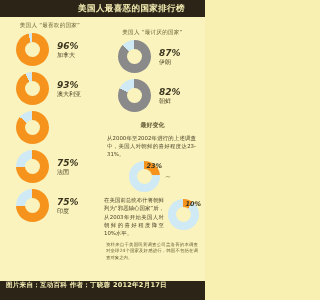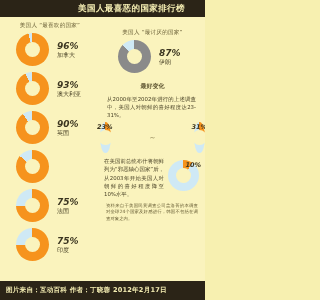--- a/index.html
+++ b/index.html
@@ -18,21 +18,21 @@
   .titlebar .t{
     color:#f4edb2;font-size:8.5px;font-weight:bold;letter-spacing:.4px;
     transform:translateX(13px);
   }
   .canvas{
     position:absolute;left:0;top:17px;width:205px;height:264px;
     background:#faf3bd;
   }
   .footerbar{
     position:absolute;left:0;top:281px;width:205px;height:19px;
-    background:#2b2417;display:flex;align-items:center;
+    background:#2b2417;display:flex;align-items:flex-start;
   }
   .footerbar .f{
     color:#f4edb2;font-size:6.6px;font-weight:bold;padding-left:6px;letter-spacing:.2px;
   }
 
   
   .colL{position:absolute;left:0;top:0;width:100px;height:264px;}
   .colR{position:absolute;left:100px;top:0;width:105px;height:236px;}
 
   .colhead{
@@ -60,21 +60,21 @@
   .pct{font-size:9px;font-style:italic;font-weight:bold;color:#3b3520;}
   .cty{font-size:6px;color:#4a4327;margin-top:1px;}
 
   .subhead{
     font-size:6px;color:#5d5430;text-align:center;margin-top:6px;font-weight:bold;
   }
   .para{
     font-size:5.4px;color:#4a4327;line-height:1.5;
     padding:4px 9px 0 7px;text-align:justify;
   }
-  .minirow{display:flex;align-items:center;justify-content:center;margin-top:3px;gap:34px;}
+  .minirow{display:flex;align-items:center;justify-content:center;margin-top:3px;}
   .mini{width:31px;height:31px;border-radius:50%;position:relative;}
   .mini .hole{
     position:absolute;left:50%;top:50%;width:15px;height:15px;
     margin:-7.5px 0 0 -7.5px;border-radius:50%;background:#faf3bd;
   }
   .mini .mp{
     position:absolute;right:-2px;top:1px;font-size:6.5px;font-style:italic;
     font-weight:bold;color:#3b3520;
   }
   .tilde{font-size:7px;color:#7b7044;padding:0 5px;}
@@ -115,29 +115,20 @@
     <div class="row">
       <div class="donut" style="background: conic-gradient(rgb(246, 147, 29) 0deg, rgb(246, 147, 29) 334.8deg, rgb(207, 233, 245) 334.8deg, rgb(207, 233, 245) 360deg);">
         <div class="hole"></div>
       </div>
       <div class="lbl">
         <div class="pct">93%</div>
         <div class="cty">澳大利亚</div>
       </div>
     </div>
 
-    <div class="row">
-      <div class="donut" style="background: conic-gradient(rgb(246, 147, 29) 0deg, rgb(246, 147, 29) 324deg, rgb(207, 233, 245) 324deg, rgb(207, 233, 245) 360deg);">
-        <div class="hole"></div>
-      </div>
-      <div class="lbl">
-        <div class="pct">90%</div>
-        <div class="cty">英国</div>
-      </div>
-    </div>
 
     <div class="row">
       <div class="donut" style="background: conic-gradient(rgb(246, 147, 29) 0deg, rgb(246, 147, 29) 309.6deg, rgb(207, 233, 245) 309.6deg, rgb(207, 233, 245) 360deg);">
         <div class="hole"></div>
       </div>
     </div>
 
 
     <div class="row">
       <div class="donut" style="background: conic-gradient(rgb(246, 147, 29) 0deg, rgb(246, 147, 29) 270deg, rgb(207, 233, 245) 270deg, rgb(207, 233, 245) 360deg);">
@@ -166,34 +157,39 @@
     <div class="row r">
       <div class="donut gray" style="background: conic-gradient(rgb(138, 138, 138) 0deg, rgb(138, 138, 138) 313.2deg, rgb(207, 233, 245) 313.2deg, rgb(207, 233, 245) 360deg);">
         <div class="hole"></div>
       </div>
       <div class="lbl">
         <div class="pct">87%</div>
         <div class="cty">伊朗</div>
       </div>
     </div>
 
+    <div class="row r">
+      <div class="donut gray" style="background: conic-gradient(rgb(138, 138, 138) 0deg, rgb(138, 138, 138) 295.2deg, rgb(207, 233, 245) 295.2deg, rgb(207, 233, 245) 360deg);">
+        <div class="hole"></div>
+      </div>
+      <div class="lbl">
+        <div class="pct">82%</div>
+        <div class="cty">朝鲜</div>
+      </div>
+    </div>
 
     <div class="subhead">最好变化</div>
     <div class="para">从2000年至2002年进行的上述调查中，美国人对朝鲜的喜好程度达23-31%。</div>
 
     <div class="minirow">
       <div class="mini" style="background: conic-gradient(rgb(246, 147, 29) 0deg, rgb(246, 147, 29) 82.8deg, rgb(207, 233, 245) 82.8deg, rgb(207, 233, 245) 360deg);">
         <div class="hole"></div>
         <div class="mp">23%</div>
       </div>
       <div class="tilde">~</div>
-      <div class="mini" style="background: conic-gradient(rgb(246, 147, 29) 0deg, rgb(246, 147, 29) 111.6deg, rgb(207, 233, 245) 111.6deg, rgb(207, 233, 245) 360deg);">
-        <div class="hole"></div>
-        <div class="mp">31%</div>
-      </div>
     </div>
 
     <div class="lowblock">
       <div class="lowtext">在美国前总统布什将朝鲜列为“邪恶轴心国家”后，从2003年开始美国人对朝鲜的喜好程度降至10%水平。</div>
       <div class="lowchart">
         <div class="mini" style="background: conic-gradient(rgb(246, 147, 29) 0deg, rgb(246, 147, 29) 36deg, rgb(207, 233, 245) 36deg, rgb(207, 233, 245) 360deg);">
           <div class="hole"></div>
           <div class="mp">10%</div>
         </div>
       </div>

